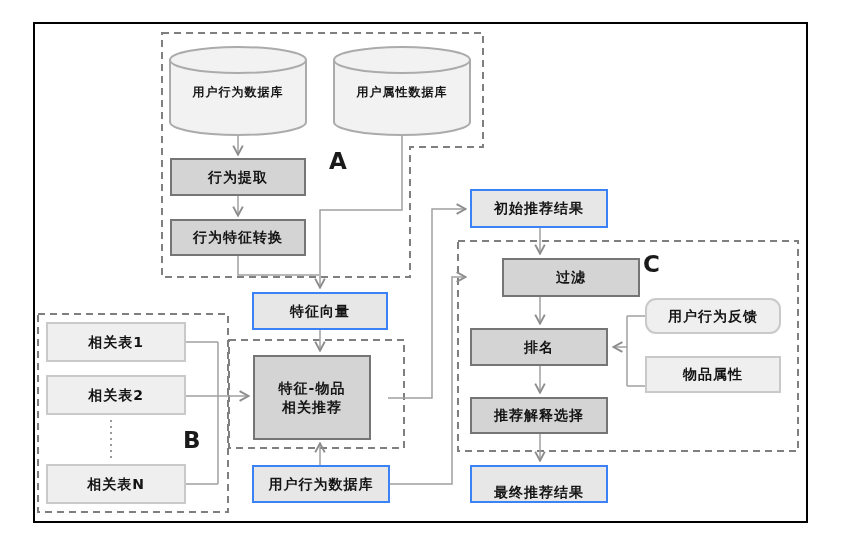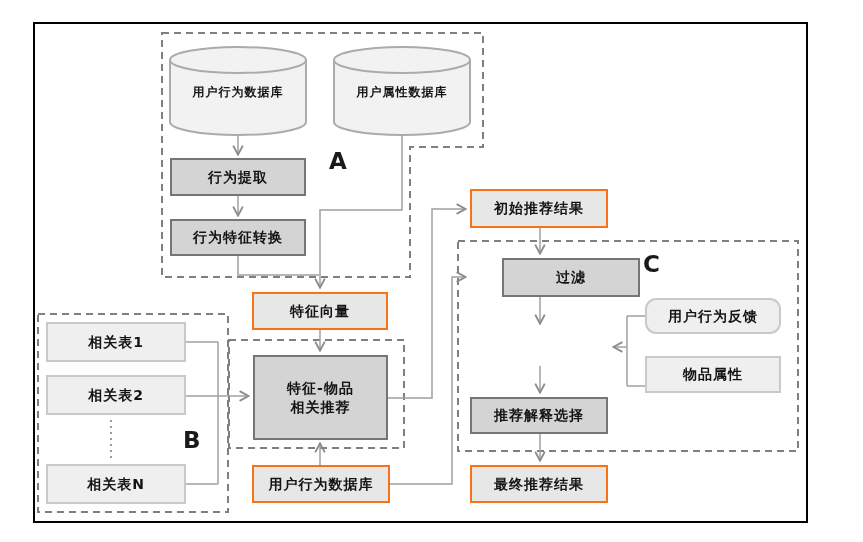--- a/index.html
+++ b/index.html
@@ -41,21 +41,21 @@
     text-align: center;
     line-height: 1.3;
     letter-spacing: 1px;
   }
   .node.shaded {
     background: #d4d4d4;
     border: 2px solid #757575;
   }
   .node.medium {
     background: #e7e7e7;
-    border: 2px solid #f97316;
+    border: 2px solid #3b82f6;
   }
   .node.light {
     background: #efefef;
     border: 2px solid #c9c9c9;
   }
   .cyl-label {
     position: absolute;
     display: flex;
     align-items: center;
     justify-content: center;
@@ -133,21 +133,21 @@
   <div class="node shaded" style="left:170px; top:158px; width:136px; height:38px;">
     <span>行为提取</span>
   </div>
   <div class="node medium" style="left:252px; top:292px; width:136px; height:38px;">
     <span>特征向量</span>
   </div>
 
   <div class="node shaded" style="left:170px; top:219px; width:136px; height:37px;">
     <span>行为特征转换</span>
   </div>
-  <div class="node shaded" style="left:253px; top:355px; width:135px; height:85px;">
+  <div class="node shaded" style="left:253px; top:355px; width:118px; height:85px;">
     <span>特征-物品</span>
     <span>相关推荐</span>
   </div>
   <div class="node medium" style="left:252px; top:465px; width:138px; height:38px;">
     <span>用户行为数据库</span>
   </div>
 
   <div class="node light" style="left:46px; top:322px; width:140px; height:40px;">
     <span>相关表1</span>
   </div>
@@ -157,24 +157,27 @@
   <div class="node light" style="left:46px; top:464px; width:140px; height:40px;">
     <span>相关表N</span>
   </div>
 
   <div class="node medium" style="left:470px; top:189px; width:138px; height:39px;">
     <span>初始推荐结果</span>
   </div>
   <div class="node shaded" style="left:470px; top:258px; width:138px; height:39px;margin-left:32px;">
     <span>过滤</span>
   </div>
+  <div class="node shaded" style="left:470px; top:328px; width:138px; height:38px;">
+    <span>排名</span>
+  </div>
   <div class="node shaded" style="left:470px; top:397px; width:138px; height:37px;">
     <span>推荐解释选择</span>
   </div>
-  <div class="node medium" style="left:470px; top:465px; width:138px; height:38px;">
+  <div class="node medium" style="left:470px; top:465px; width:138px; height:38px;justify-content:flex-end;">
     <span>最终推荐结果</span>
   </div>
   <div class="node light" style="left:645px; top:298px; width:136px; height:36px;border-radius:11px;">
     <span>用户行为反馈</span>
   </div>
   <div class="node light" style="left:645px; top:356px; width:136px; height:37px;justify-content:center;">
     <span>物品属性</span>
   </div>
 
   <div class="group-label" style="left:329px; top:148px;">A</div>

